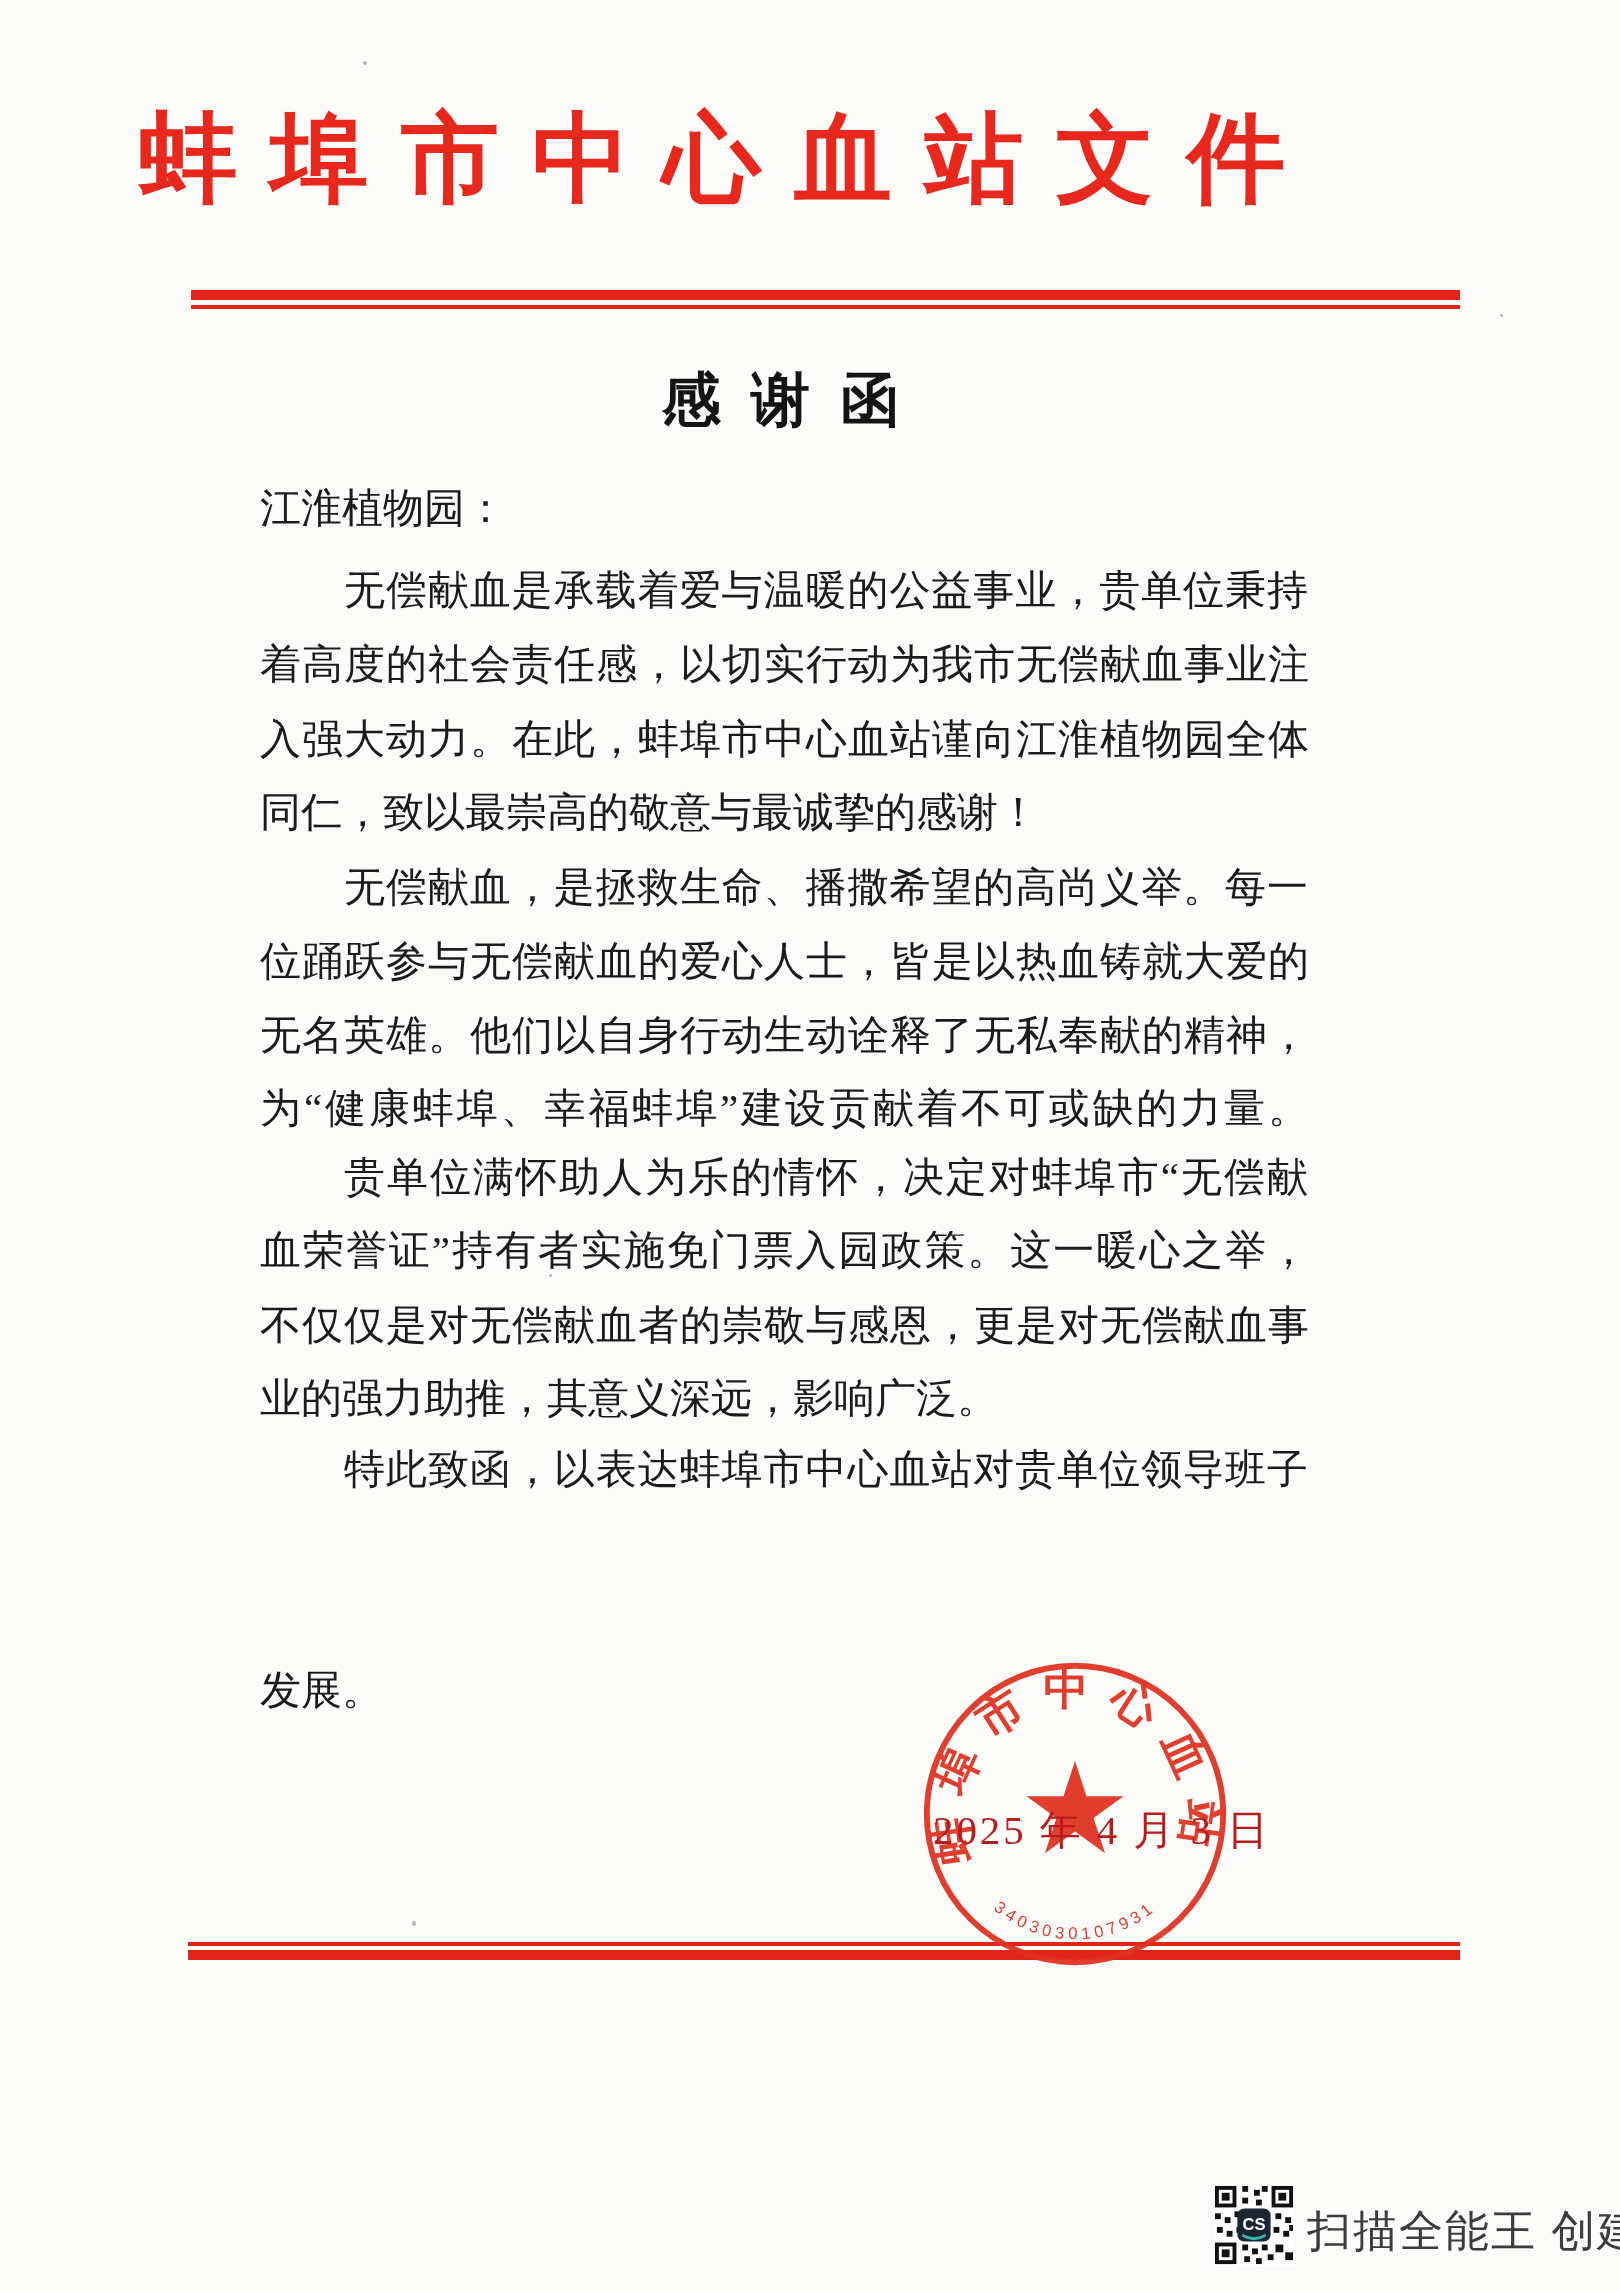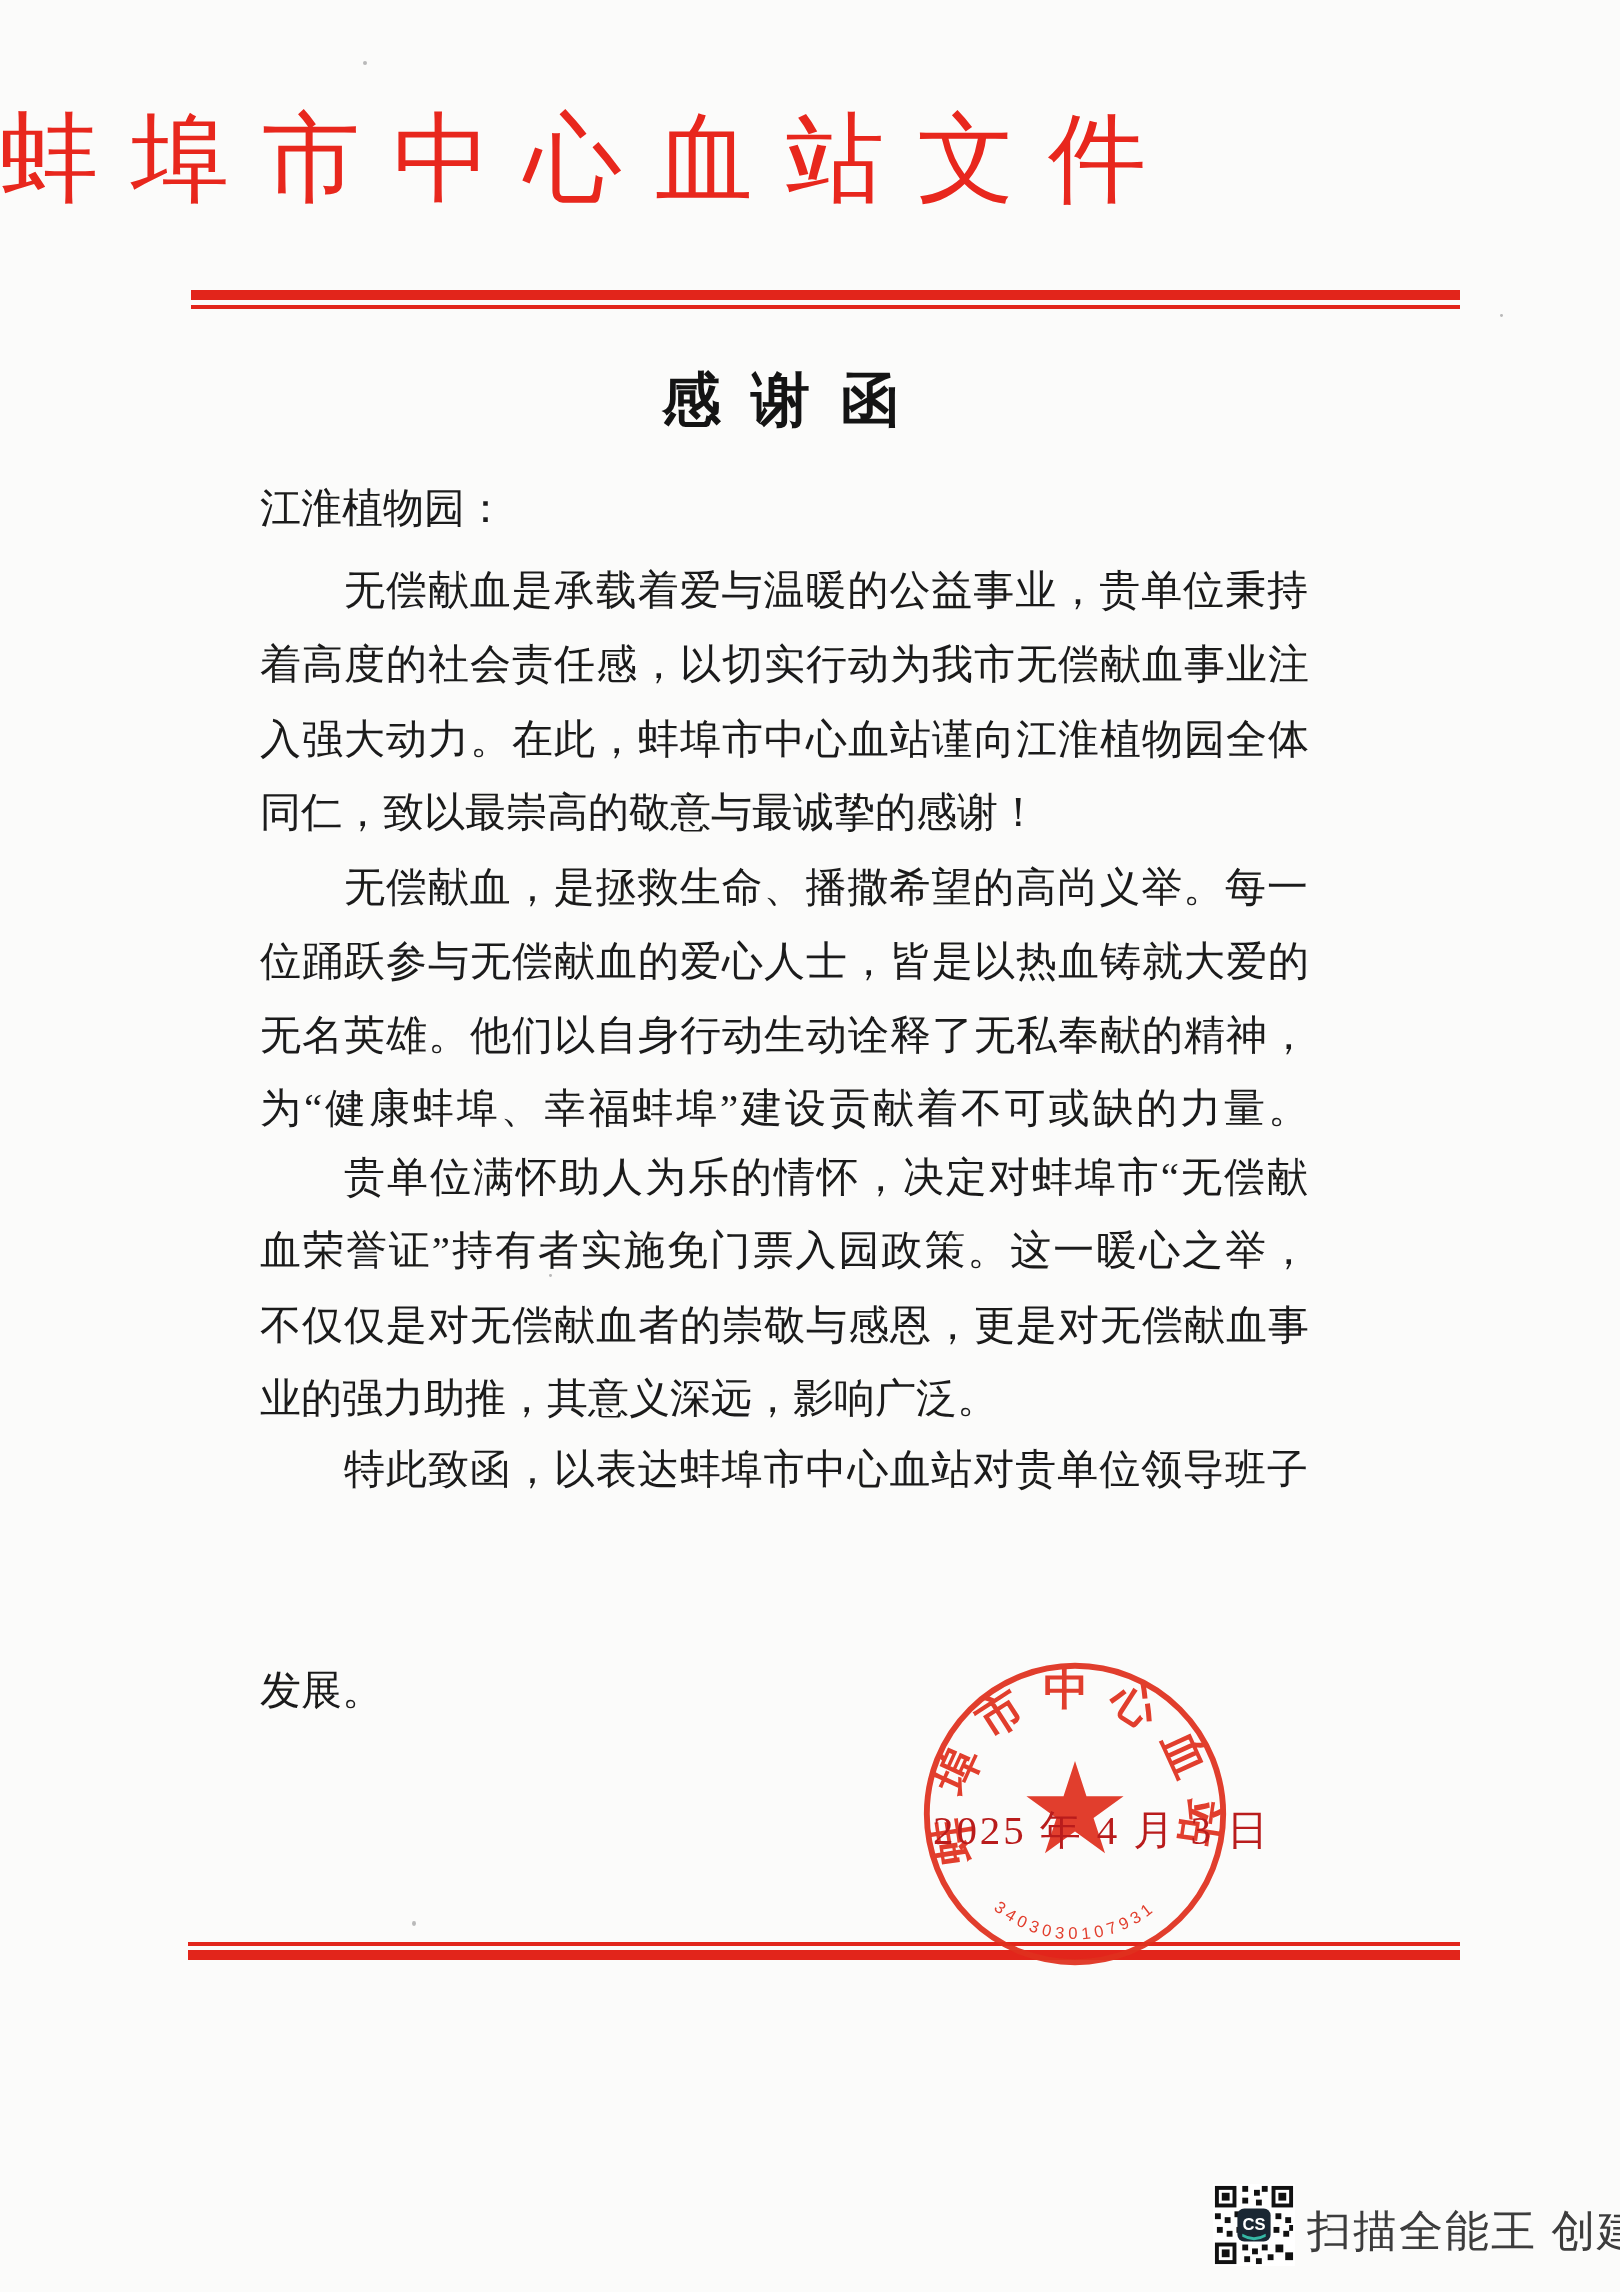--- a/index.html
+++ b/index.html
@@ -6,22 +6,22 @@
   .page{
     position:relative;
     width:1620px;height:2293px;
     background:#fbfbfa;
     overflow:hidden;
     font-family:"Liberation Serif","DejaVu Serif",serif;
     color:#1b1b1b;
   }
   .header-title{
     position:absolute;left:0;top:94px;width:1457px;
-    text-align:left;
-    font-size:98px;font-weight:normal;
+    text-align:center;
+    font-size:98px;font-weight:bold;
     letter-spacing:33px;
     color:#e8271d;
     white-space:nowrap;
   }
   .rule{position:absolute;left:191px;width:1269px;background:#e2251b;}
   .rule.hdr-thick{top:290px;height:9.8px;}
   .rule.hdr-thin{top:305px;height:3.9px;}
   .rule.ftr-thin{top:1942px;height:3.9px;left:188px;width:1272px;}
   .rule.ftr-thick{top:1950px;height:9.8px;left:188px;width:1272px;}
   .doc-title{

